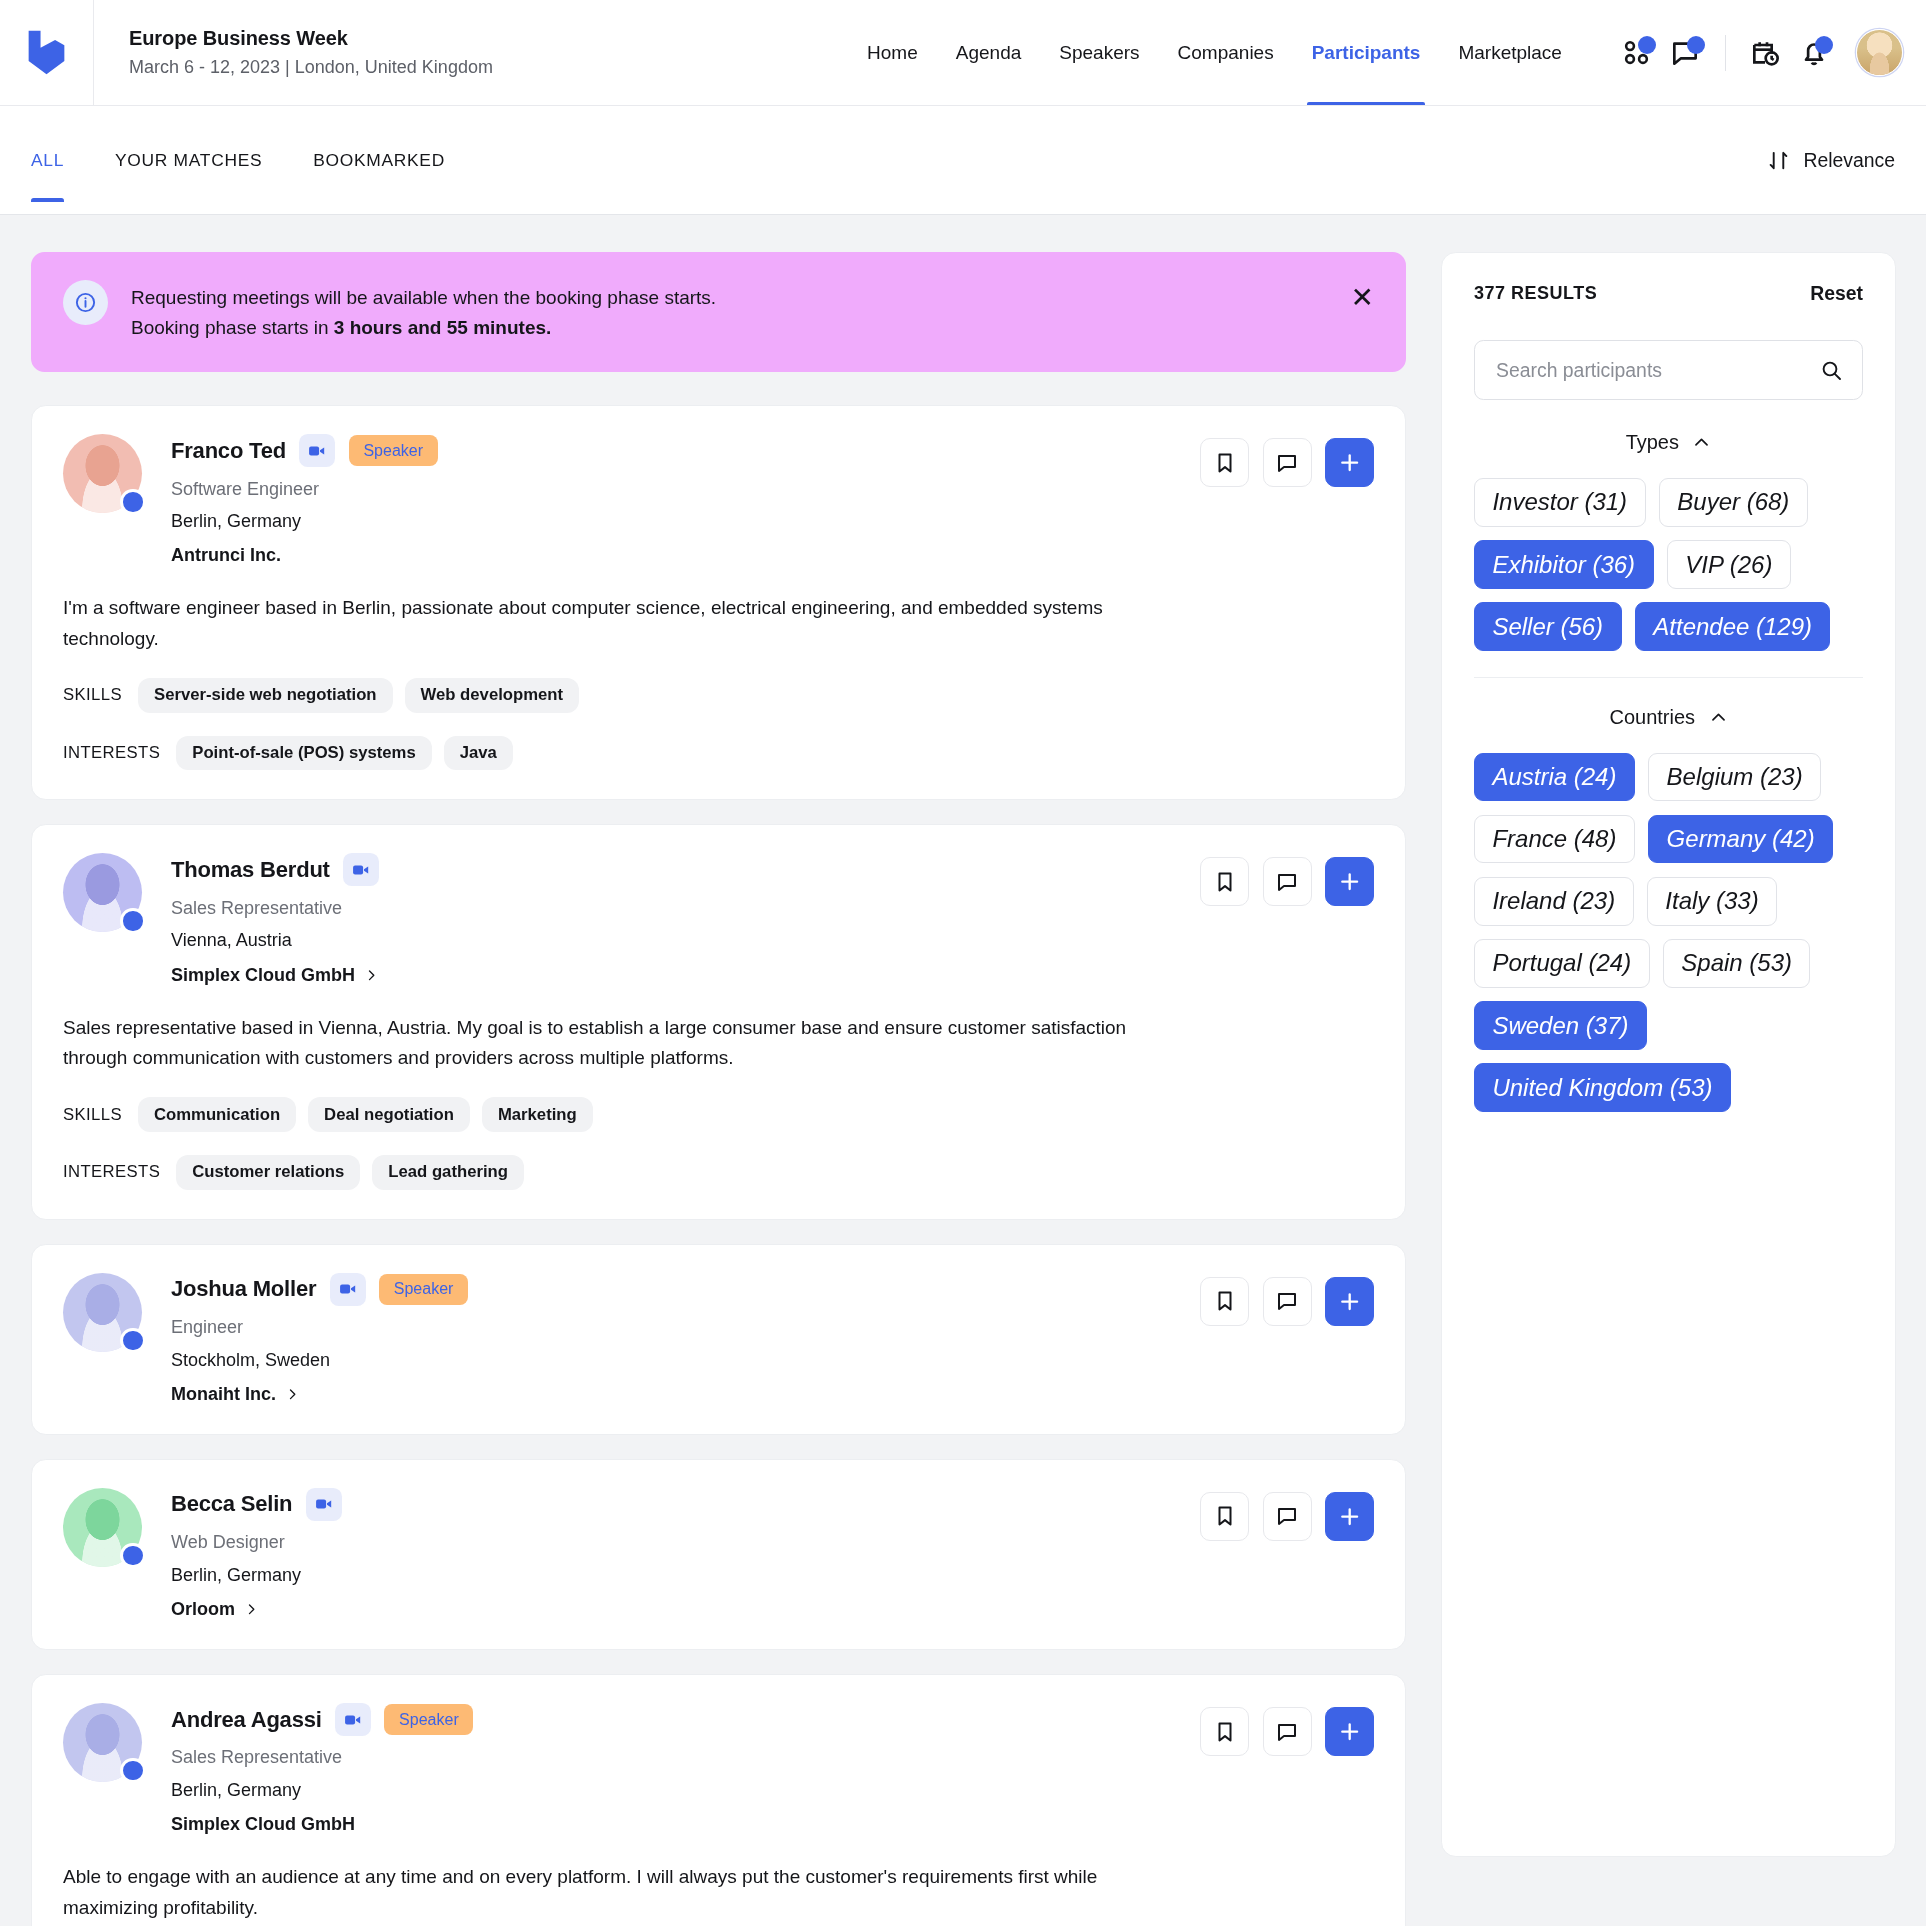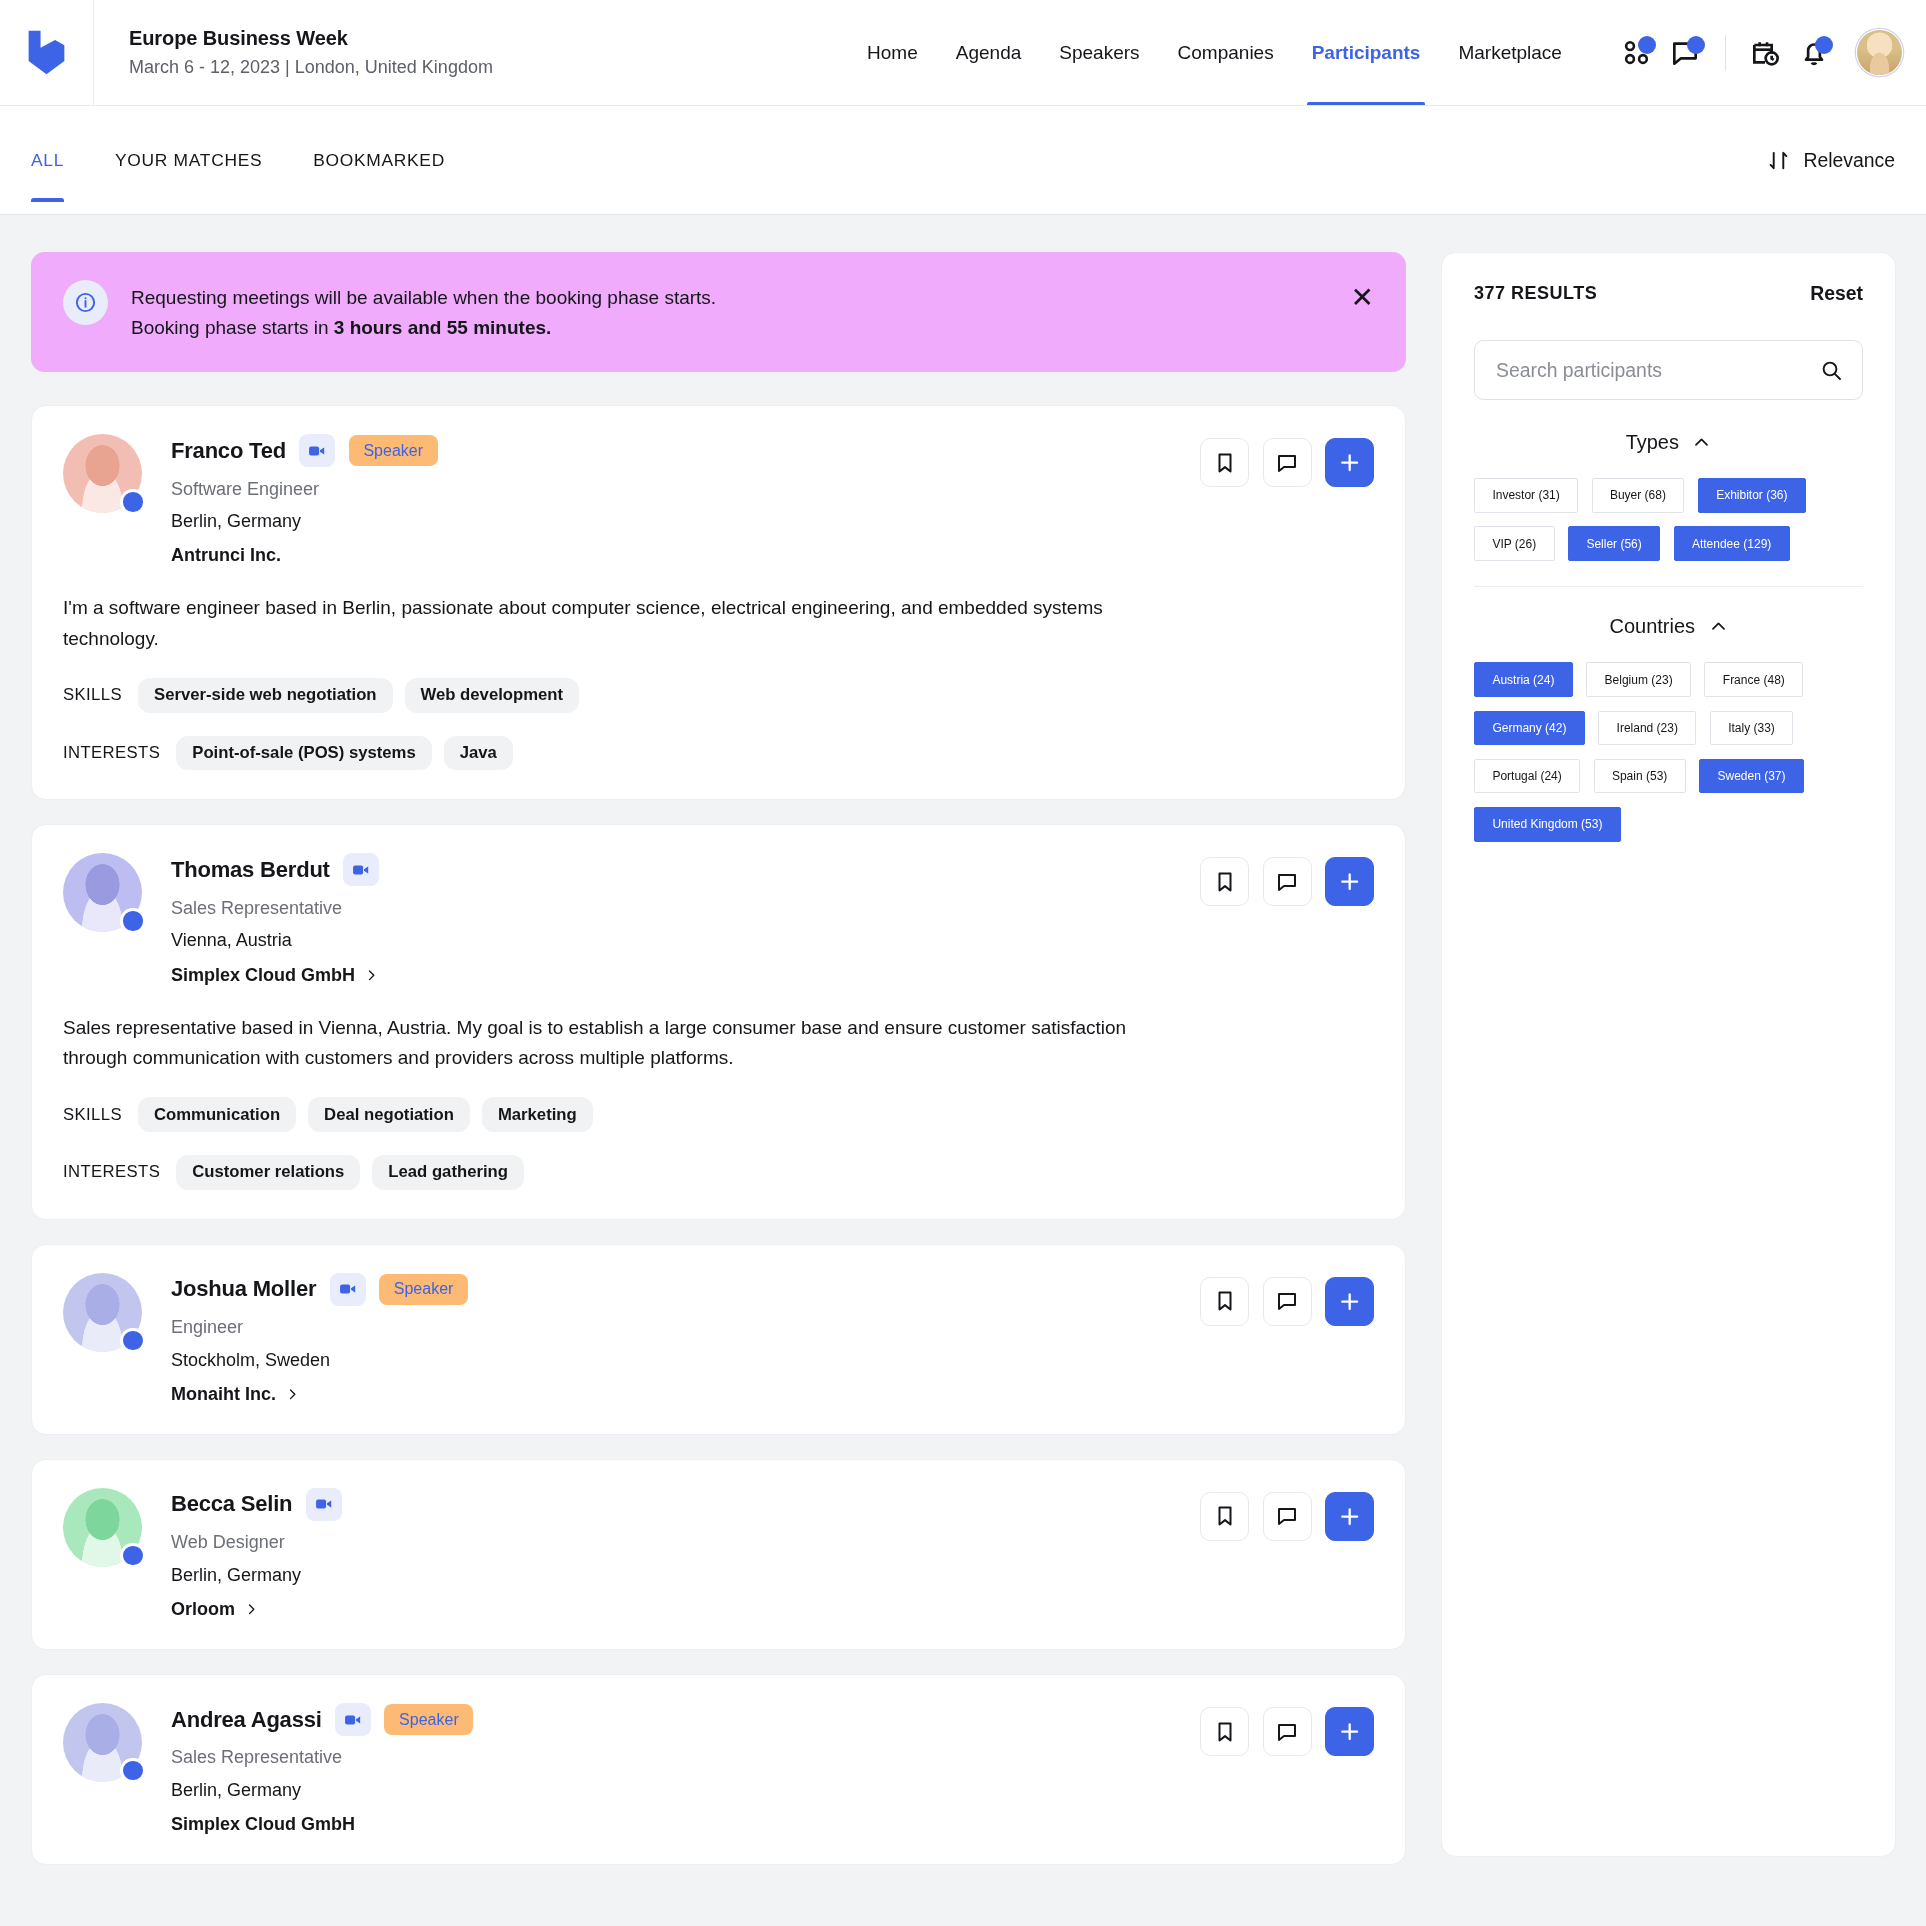--- a/index.html
+++ b/index.html
@@ -146,22 +146,22 @@
   .searchbox input {
     border:0; outline:0; flex:1; font-size:19.4px; color:#15161a;
     font-family:"Liberation Sans", sans-serif; background:transparent;
   }
   .searchbox input::placeholder { color:#8a8d95; }
   .fsection { margin-top:31px; }
   .fsection.second { margin-top:25.4px; padding-top:28px; border-top:0.7px solid #eceef1; }
   .fhead { display:flex; align-items:center; gap:13.4px; font-size:20px; cursor:pointer;justify-content:center; }
   .chips { display:flex; flex-wrap:wrap; gap:13.4px 13.4px; margin-top:24px; }
   .chip {
-    border:0.7px solid #e1e3e8; background:#fff; color:#15161a; border-radius:2px;
-    padding:9.4px 17.4px; font-size:12px; cursor:pointer; white-space:nowrap;
+    border:0.7px solid #e1e3e8; background:#fff; color:#15161a; border-radius:9px;
+    padding:9.4px 17.4px; font-size:24px; cursor:pointer; white-space:nowrap;font-style:italic;
   }
   .chip.on { background:#3d63e6; border-color:#3d63e6; color:#fff; }
 
   svg { display:block; }
 </style>
 </head>
 <body>
 
 <div class="header">
   <div class="logo-box">
@@ -503,20 +503,21 @@
                   <path d="M4 5h16v11H9l-5 4z"></path>
                 </svg>
               </span>
               <span class="act-btn primary">
                 <svg width="25.4" height="25.4" viewBox="0 0 24 24" fill="none" stroke="#ffffff" stroke-width="2.2" stroke-linecap="round">
                   <path d="M12 5v14M5 12h14"></path>
                 </svg>
               </span>
             </div>
           </div>
+          <div class="bio">Able to engage with an audience at any time and on every platform. I will always put the customer's requirements first while maximizing profitability.</div>
         </div>
       </div>
   </div>
 
   <div class="col-right">
     <div class="panel">
       <div class="panel-head">
         <div class="results-count">377 RESULTS</div>
         <div class="reset">Reset</div>
       </div>

